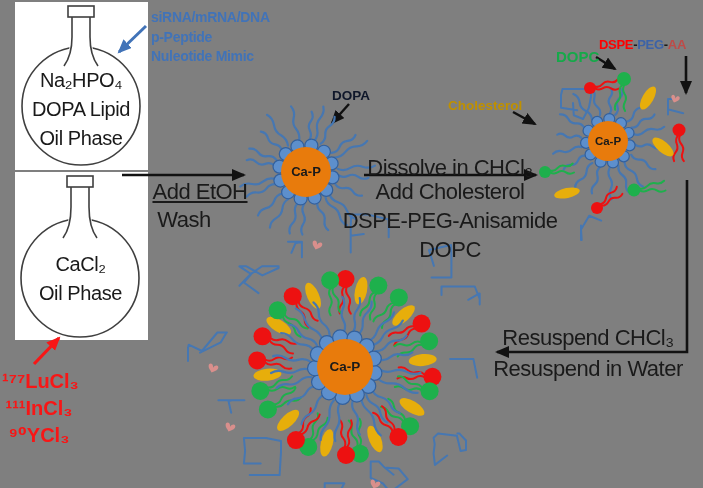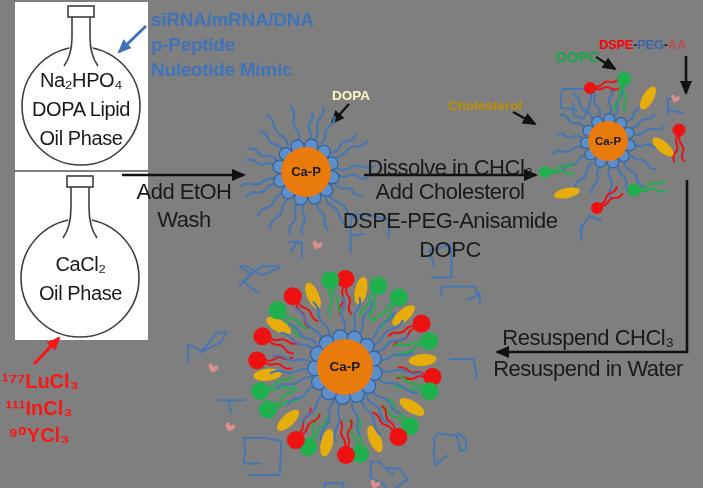--- a/index.html
+++ b/index.html
@@ -271,38 +271,38 @@
     <div>Na₂HPO₄</div>
     <div style="margin-top:8px">DOPA Lipid</div>
     <div style="margin-top:8px">Oil Phase</div>
   </div>
 
   <div class="lbl flask c" style="left:17px;top:254px;width:127px;">
     <div>CaCl₂</div>
     <div style="margin-top:8px">Oil Phase</div>
   </div>
 
-  <div class="lbl" style="left:151px;top:10px;font-size:19px;font-weight:600;color:#4173B8;letter-spacing:-0.3px;">
+  <div class="lbl" style="left:151px;top:10px;font-size:14px;font-weight:600;color:#4173B8;letter-spacing:-0.3px;">
     <div>siRNA/mRNA/DNA</div>
     <div style="margin-top:5px">p-Peptide</div>
     <div style="margin-top:5px">Nuleotide Mimic</div>
   </div>
 
-  <div class="lbl big c" style="left:124px;top:180px;width:120px;">Add EtOH</div>
+  <div class="lbl big c" style="left:140px;top:180px;width:120px;text-decoration:underline;">Add EtOH</div>
   <div class="lbl big c" style="left:134px;top:208px;width:100px;">Wash</div>
 
   <div class="lbl big c" style="left:340px;top:156px;width:220px;">Dissolve in CHCl₃</div>
   <div class="lbl big c" style="left:340px;top:180px;width:220px;">Add Cholesterol</div>
   <div class="lbl big c" style="left:340px;top:209px;width:220px;">DSPE-PEG-Anisamide</div>
   <div class="lbl big c" style="left:340px;top:238px;width:220px;">DOPC</div>
 
   <div class="lbl big c" style="left:478px;top:326px;width:220px;">Resuspend CHCl₃</div>
   <div class="lbl big c" style="left:478px;top:357px;width:220px;">Resuspend in Water</div>
 
-  <div class="lbl small" style="left:332px;top:89px;color:#fef9c3;">DOPA</div>
+  <div class="lbl small" style="left:332px;top:89px;color:#0f172a;">DOPA</div>
   <div class="lbl small" style="left:448px;top:99px;color:#BF9000;">Cholesterol</div>
   <div class="lbl small" style="left:556px;top:49px;font-size:15px;color:#16A94A;">DOPC</div>
 
   <div class="lbl" style="left:599px;top:38px;font-size:13px;font-weight:bold;letter-spacing:-0.3px;">
     <span style="color:#FF0000">DSPE</span><span style="color:#1a1a1a">-</span><span style="color:#3C63A8">PEG</span><span style="color:#1a1a1a">-</span><span style="color:#BE4B48">AA</span>
   </div>
 
   <div class="lbl c" style="left:2px;top:371px;width:74px;font-size:20px;font-weight:bold;color:#F81616;">
     <div>¹⁷⁷LuCl₃</div>
     <div style="margin-top:6px">¹¹¹InCl₃</div>

